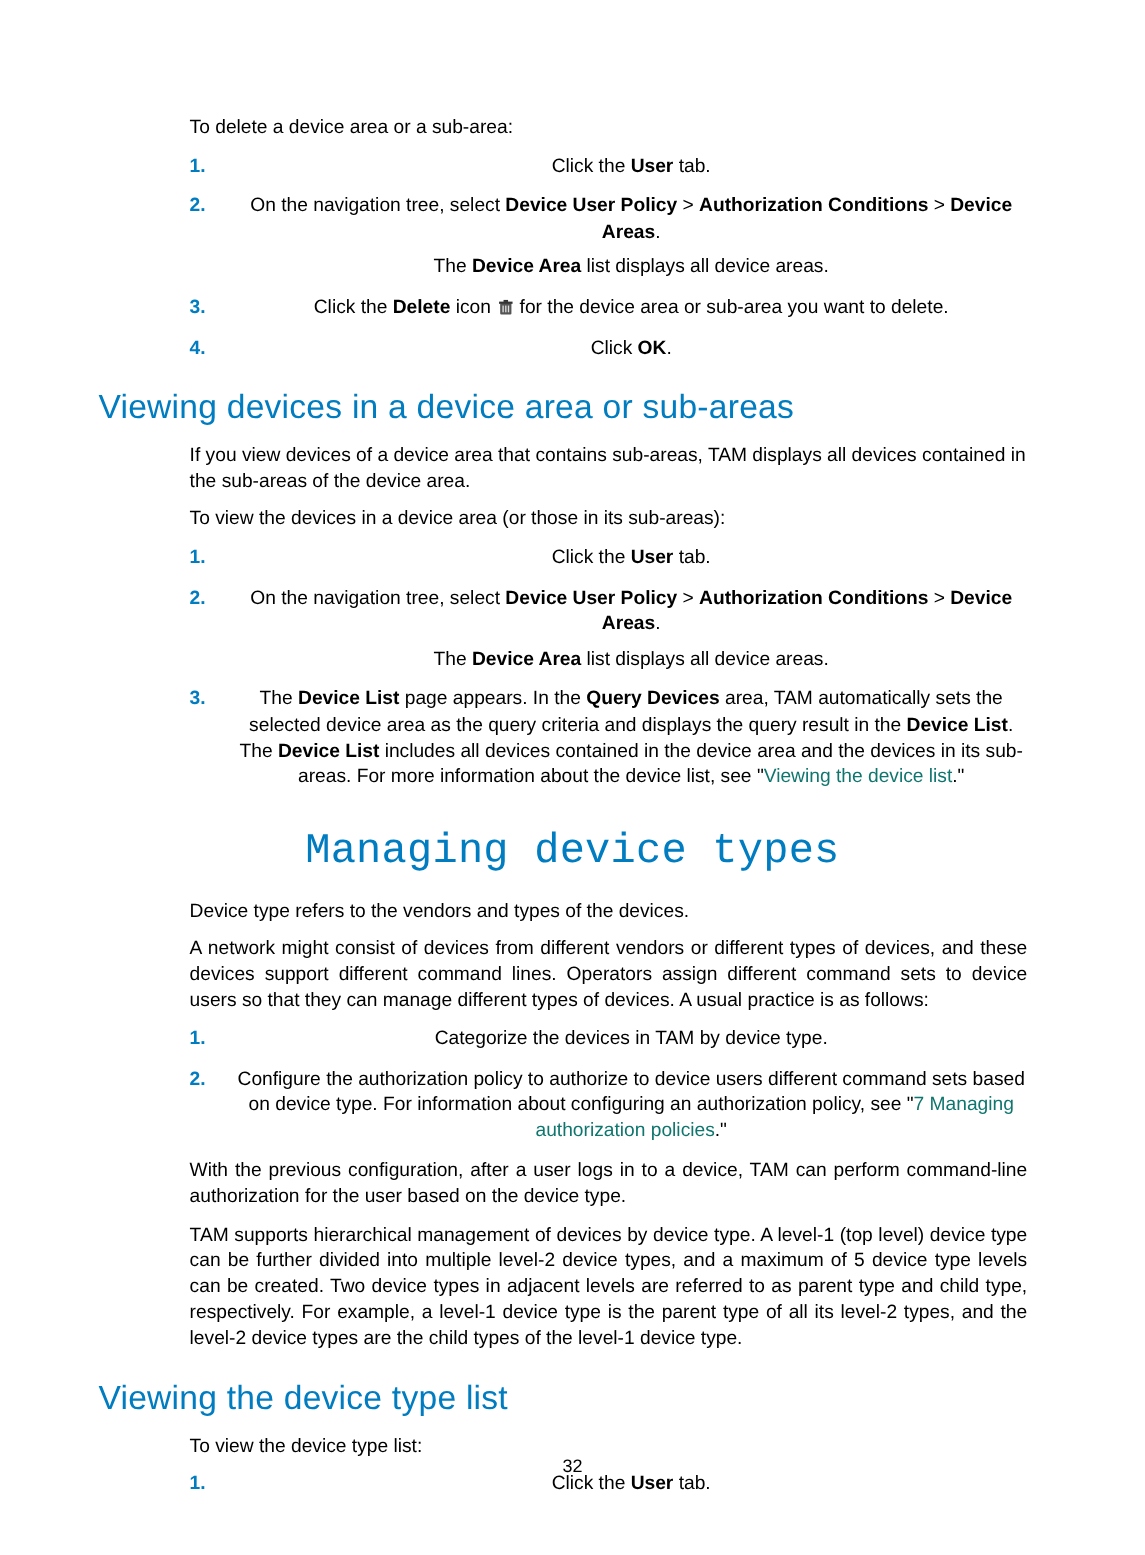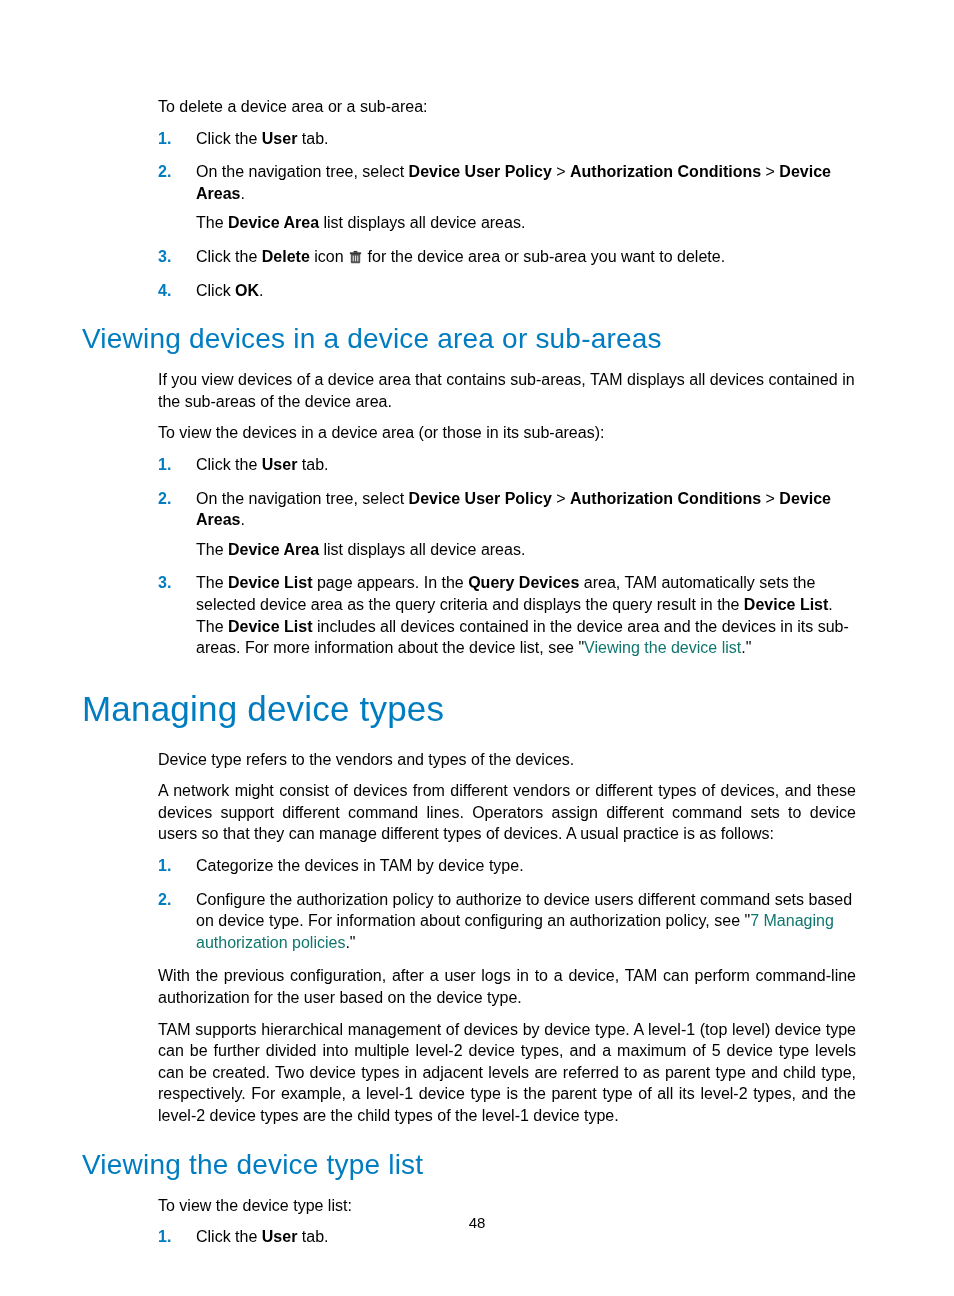--- a/index.html
+++ b/index.html
@@ -24,47 +24,48 @@
   .just { text-align: justify; }
   .h2 {
     font-family: Liberation Sans, sans-serif;
     font-weight: 300;
     color: #007cc1;
     font-size: 28px;
     margin: 22px 0 14px 0;
     letter-spacing: 0.2px;
   }
   .h1 {
-    font-family: Liberation Sans, sans-serif;
+    font-family: Liberation Mono, monospace;
     font-weight: 300;
     color: #007cc1;
     font-size: 35px;
     margin: 30px 0 20px 0;
     letter-spacing: 0.2px;
+    text-align: center;
   }
   ol.num {
     list-style: none;
     padding: 0;
     margin: 0 0 6px 0;
   }
   ol.num > li {
     position: relative;
     padding-left: 38px;
     margin: 0 0 12px 0;
     line-height: 1.4;
   }
   ol.num > li > .marker {
     position: absolute;
     left: 0;
     top: 0;
     color: #007cc1;
     font-weight: bold;
   }
   ol.num > li p:first-child { margin-top: 0; }
-  ol.num > li p { margin-bottom: 8px; }
+  ol.num > li p { margin-bottom: 8px; text-align: center; }
   .b { font-weight: bold; }
   a.link { color: #0f766e; text-decoration: none; }
   .pagenum {
     position: absolute;
     left: 0;
     width: 954px;
     top: 1214px;
     text-align: center;
     font-size: 15px;
   }
@@ -174,13 +175,13 @@
         <span class="marker">1.</span>
         <p>
           <span>Click the </span><span class="b">User</span><span> tab.</span>
         </p>
       </li>
     </ol>
   </div>
 
 </div>
 
-<div class="pagenum">48</div>
+<div class="pagenum">32</div>
 
 </body></html>

